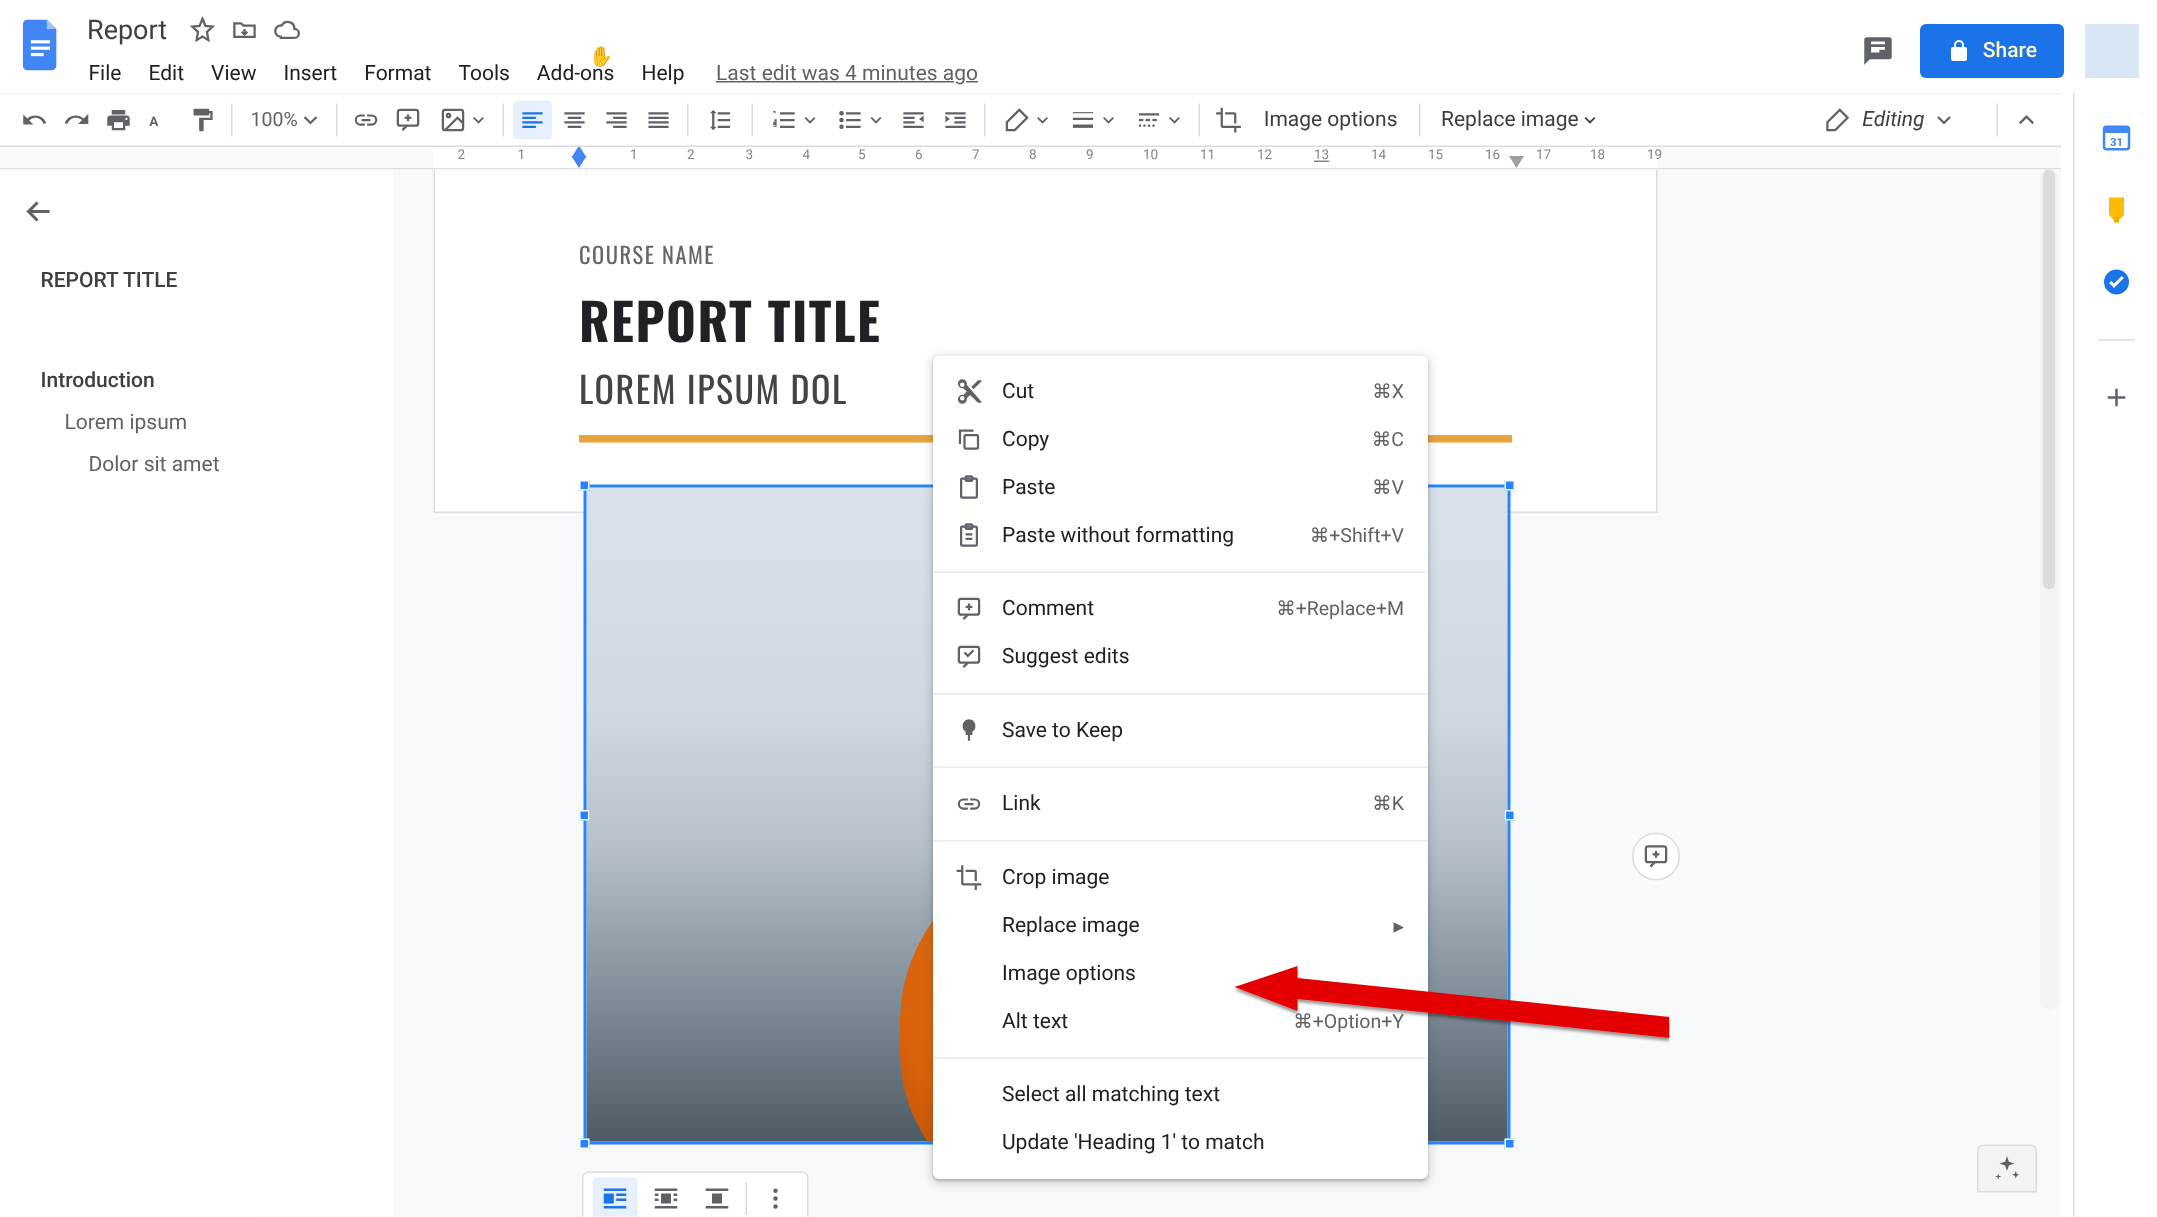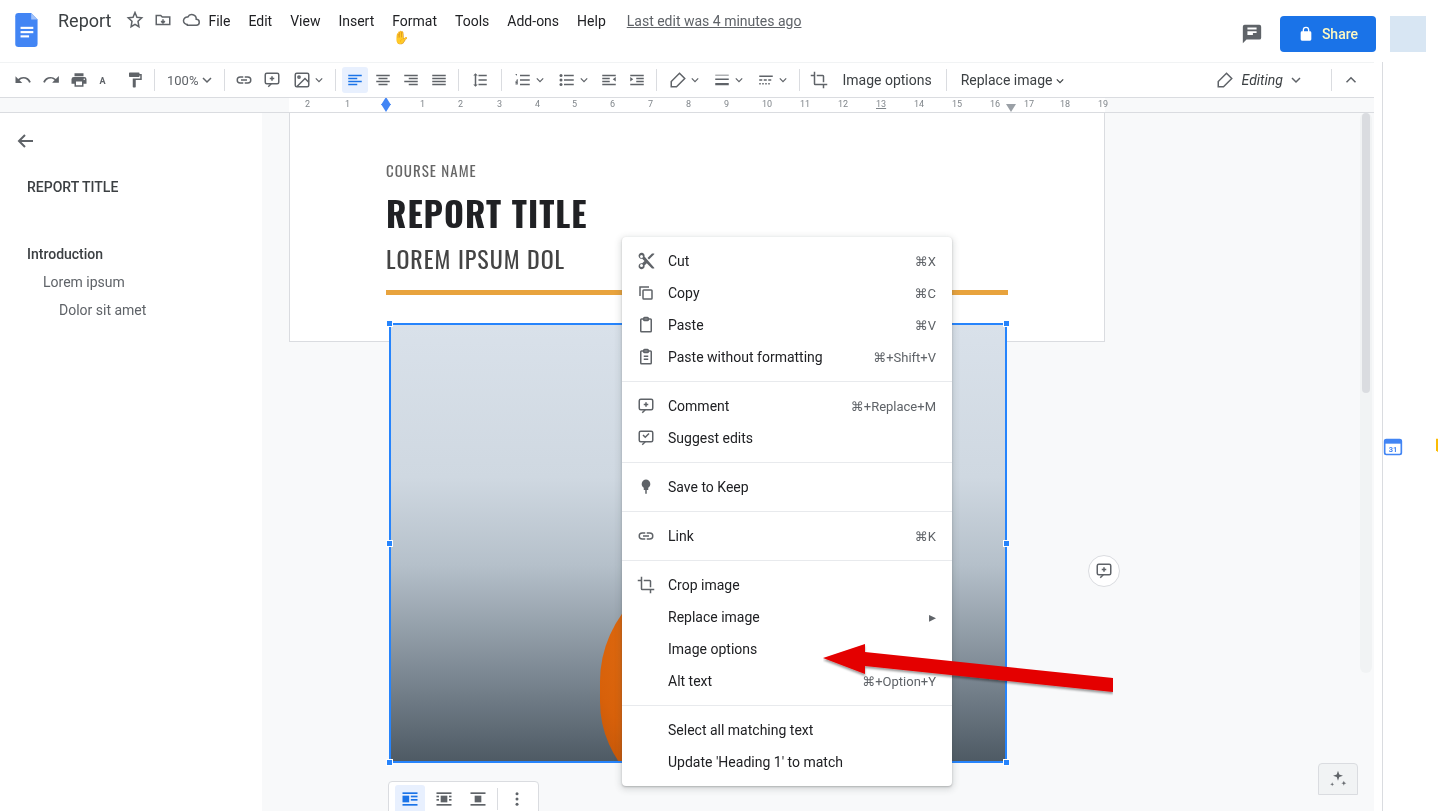--- a/index.html
+++ b/index.html
@@ -2,21 +2,21 @@
 <html><head>
 <meta charset="utf-8">
 <style>
 * { margin:0; padding:0; box-sizing:border-box; font-family:'Google Sans',Roboto,Arial,sans-serif; }
 html, body { width:1438px; height:811px; overflow:hidden; background:#fff; color:#202124; }
 
 
 .titlebar { position:absolute; left:0; top:0; right:0; height:60px; display:flex; align-items:flex-start; padding:6px 12px 0 8px; }
 .docs-logo { width:40px; height:48px; display:flex; align-items:center; justify-content:center; }
 .docs-logo svg { width:26px; height:34px; }
-.title-col { display:flex; margin-left:4px; }
+.title-col { display:flex; flex-direction:column; margin-left:4px; }
 .title-row { display:flex; align-items:center; gap:8px; height:28px; }
 .doc-title { font-size:18px; color:#3c4043; padding:2px 6px; border-radius:4px; }
 .title-ic { width:20px; height:20px; color:#5f6368; display:flex; align-items:center; justify-content:center; cursor:pointer; }
 .menu-row { display:flex; align-items:center; gap:4px; height:26px; margin-top:2px; }
 .menu-item { font-size:14px; color:#202124; padding:2px 7px; border-radius:4px; cursor:pointer; }
 .last-edit { font-size:14px; color:#5f6368; text-decoration:underline; margin-left:10px; cursor:pointer; }
 .titlebar-right { margin-left:auto; display:flex; align-items:center; gap:14px; padding-top:10px; }
 .comment-ic { width:28px; height:28px; color:#5f6368; display:flex; align-items:center; justify-content:center; cursor:pointer; }
 .share-btn { background:#1a73e8; color:#fef9c3; border:none; border-radius:4px; height:36px; padding:0 18px; font-size:14px; font-weight:500; display:flex; align-items:center; gap:8px; cursor:pointer; }
 .avatar { width:36px; height:36px; background:#d8e6f3; border-radius:0; }
@@ -73,21 +73,21 @@
 
 .ctx { position:absolute; left:622px; top:237px; width:330px; background:#fff; border-radius:4px; box-shadow:0 2px 6px 2px rgba(60,64,67,.15),0 1px 2px rgba(60,64,67,.3); padding:8px 0; z-index:50; }
 .ctx-row { display:flex; align-items:center; height:32px; padding:0 16px 0 14px; cursor:pointer; font-size:14px; color:#202124; }
 .ctx-ic { width:20px; margin-right:12px; color:#5f6368; display:flex; align-items:center; justify-content:center; }
 .ctx-label { flex:1; }
 .ctx-sc { font-size:13px; color:#5f6368; }
 .ctx-sub { color:#5f6368; }
 .ctx-sep { height:1px; background:#e8eaed; margin:8px 0; }
 
 
-.side-panel { position:absolute; right:0; top:62px; width:56px; bottom:0; background:#fff; border-left:1px solid #dadce0; display:flex; align-items:center; padding-top:20px; gap:28px; }
+.side-panel { position:absolute; right:0; top:62px; width:56px; bottom:0; background:#fff; border-left:1px solid #dadce0; display:flex; flex-direction:column; align-items:center; padding-top:20px; gap:28px; }
 .side-ic { width:20px; height:20px; cursor:pointer; }
 .side-sep { width:24px; height:1px; background:#dadce0; }
 
 
 .explore { position:absolute; right:80px; bottom:16px; width:40px; height:32px; background:#f1f3f4; border:1px solid #dadce0; border-radius:4px 4px 0 0; display:flex; align-items:center; justify-content:center; color:#5f6368; cursor:pointer; }
 
 .scrollbar-v { position:absolute; right:66px; top:113px; width:12px; height:560px; background:#f1f3f4; border-radius:6px; }
 .scrollbar-v .thumb { position:absolute; top:0; left:2px; width:8px; height:280px; background:#dadce0; border-radius:4px; }
 
 

